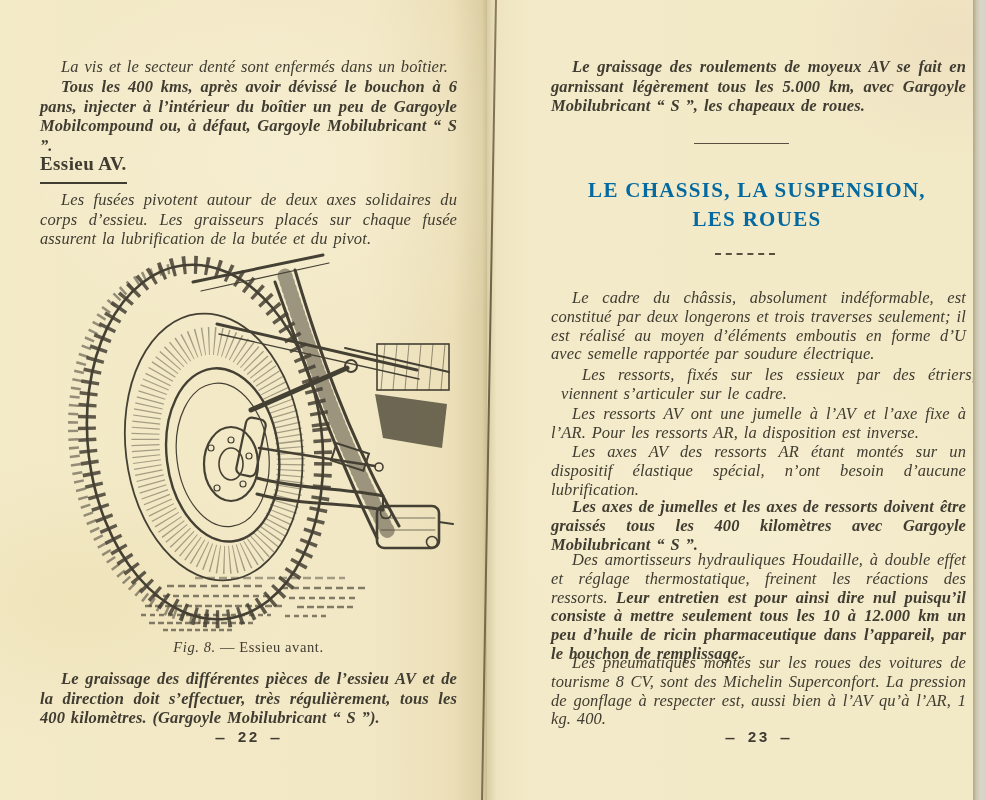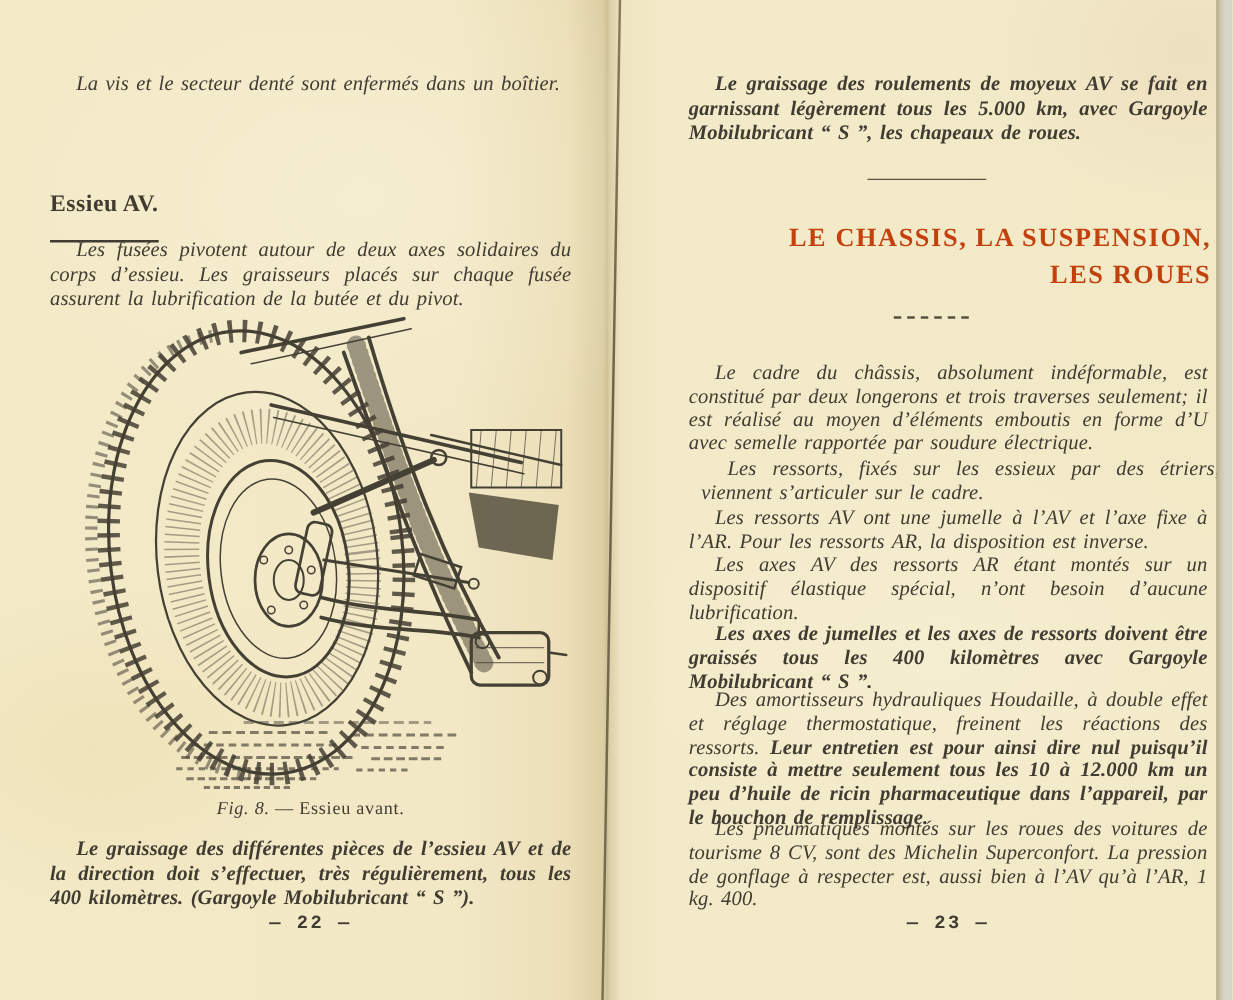--- a/index.html
+++ b/index.html
@@ -41,56 +41,57 @@
   }
   .lh19{line-height:19.6px;}
   .indent{text-indent:21px;font-style:italic;}
   .bold{font-weight:700;}
   .col-left{left:40px;width:417px;}
   .col-right{left:551px;width:415px;}
   .section-heading{
     position:absolute;left:40px;top:153px;margin:0;
     font-size:19px;font-weight:700;letter-spacing:.4px;
   }
-  .section-heading span{border-bottom:2px solid #413c31;padding-bottom:18px;}
+  .section-heading span{border-bottom:2px solid #413c31;padding-bottom:8px;}
   .fig-caption{
     position:absolute;left:40px;top:639px;width:417px;margin:0;
     text-align:center;font-size:14.5px;letter-spacing:.6px;
   }
   .fig-caption .fig-label{font-style:italic;}
   .page-num{
     position:absolute;top:730px;margin:0;text-align:center;
     font-weight:700;font-size:15px;letter-spacing:2px;font-family:Liberation Mono, monospace;
   }
   .page-num.left{left:40px;width:417px;}
   .page-num.right{left:551px;width:415px;}
   .chapter-heading{
     position:absolute;left:545px;top:176px;width:424px;margin:0;
-    text-align:right;font-size:21px;font-weight:700;
-    letter-spacing:1.3px;line-height:29px;color:#c2410c;
+    text-align:center;font-size:21px;font-weight:700;
+    letter-spacing:1.3px;line-height:29px;color:#0369a1;
   }
   .rule-thin{
     position:absolute;left:694px;top:143px;width:95px;height:0;
     border-top:1.5px solid #57503e;
   }
   .rule-dashes{
     position:absolute;left:715px;top:253px;width:60px;height:0;
     border-top:2px dashed #57503e;
   }
   .figure-illustration{position:absolute;left:45px;top:252px;}
 </style>
 </head>
 <body>
 
 <div class="spread">
 
   <div class="page page-left">
 
     <p class="para lh19 col-left indent" style="top:57px;">La vis et le secteur denté sont enfermés dans un boîtier.</p>
 
+    <p class="para lh19 col-left indent bold" style="top:77px;">Tous les 400 kms, après avoir dévissé le bouchon à 6 pans, injecter à l’intérieur du boîtier un peu de Gargoyle Mobilcompound ou, à défaut, Gargoyle Mobilubricant “ S ”.</p>
 
     <h2 class="section-heading"><span>Essieu AV.</span></h2>
 
     <p class="para lh19 col-left indent" style="top:190px;">Les fusées pivotent autour de deux axes solidaires du corps d’essieu. Les graisseurs placés sur chaque fusée assurent la lubrification de la butée et du pivot.</p>
 
     <svg class="figure-illustration" width="410" height="385" viewBox="0 0 410 385">
       <g stroke="#454034" fill="none" stroke-linecap="round">
 
         <path d="M148 30 L278 3" stroke-width="3"></path>
         <path d="M156 39 L284 11" stroke-width="1.2"></path>

